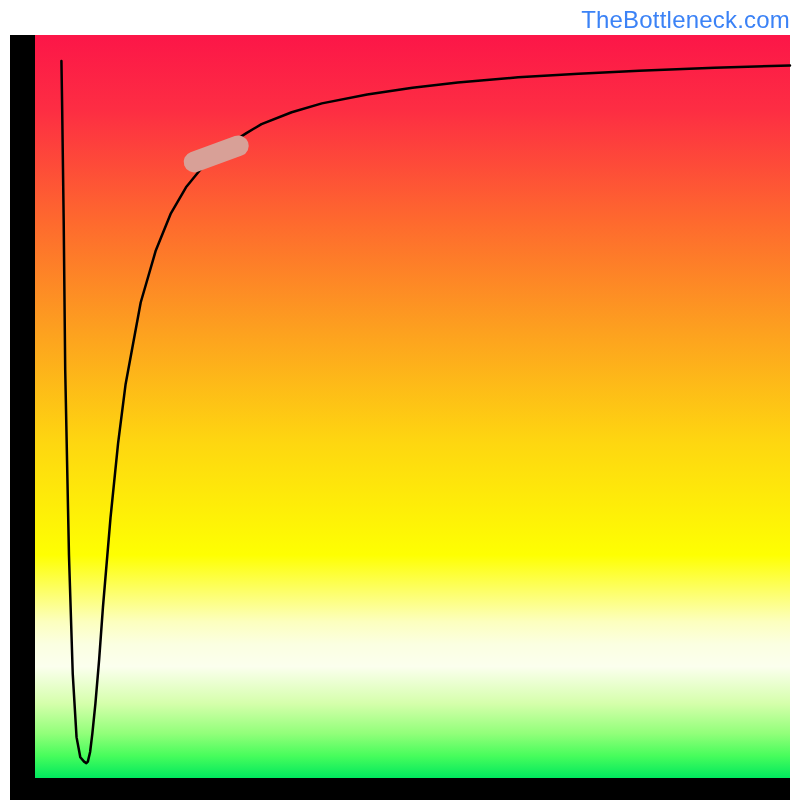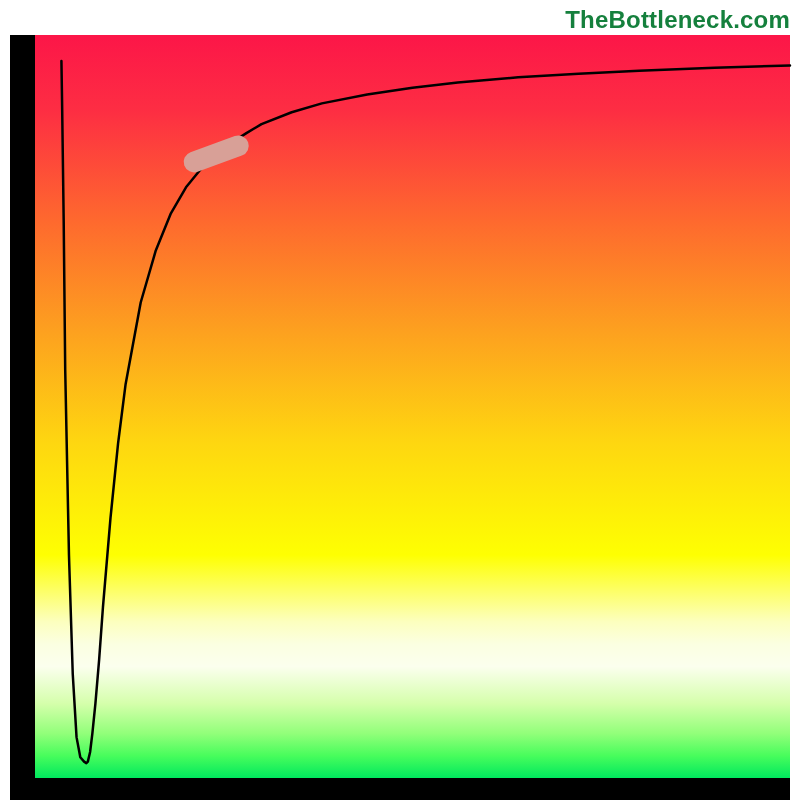--- a/index.html
+++ b/index.html
@@ -14,22 +14,22 @@
   .chart-wrap {
     position: relative;
     width: 800px;
     height: 800px;
   }
   .watermark {
     position: absolute;
     top: 6px;
     right: 10px;
     font-size: 24px;
-    font-weight: 700;
-    color: #15803d;
+    font-weight: 400;
+    color: #3b82f6;
     letter-spacing: 0.2px;
     z-index: 10;
   }
   svg {
     display: block;
   }
 </style>
 </head>
 <body>
 

